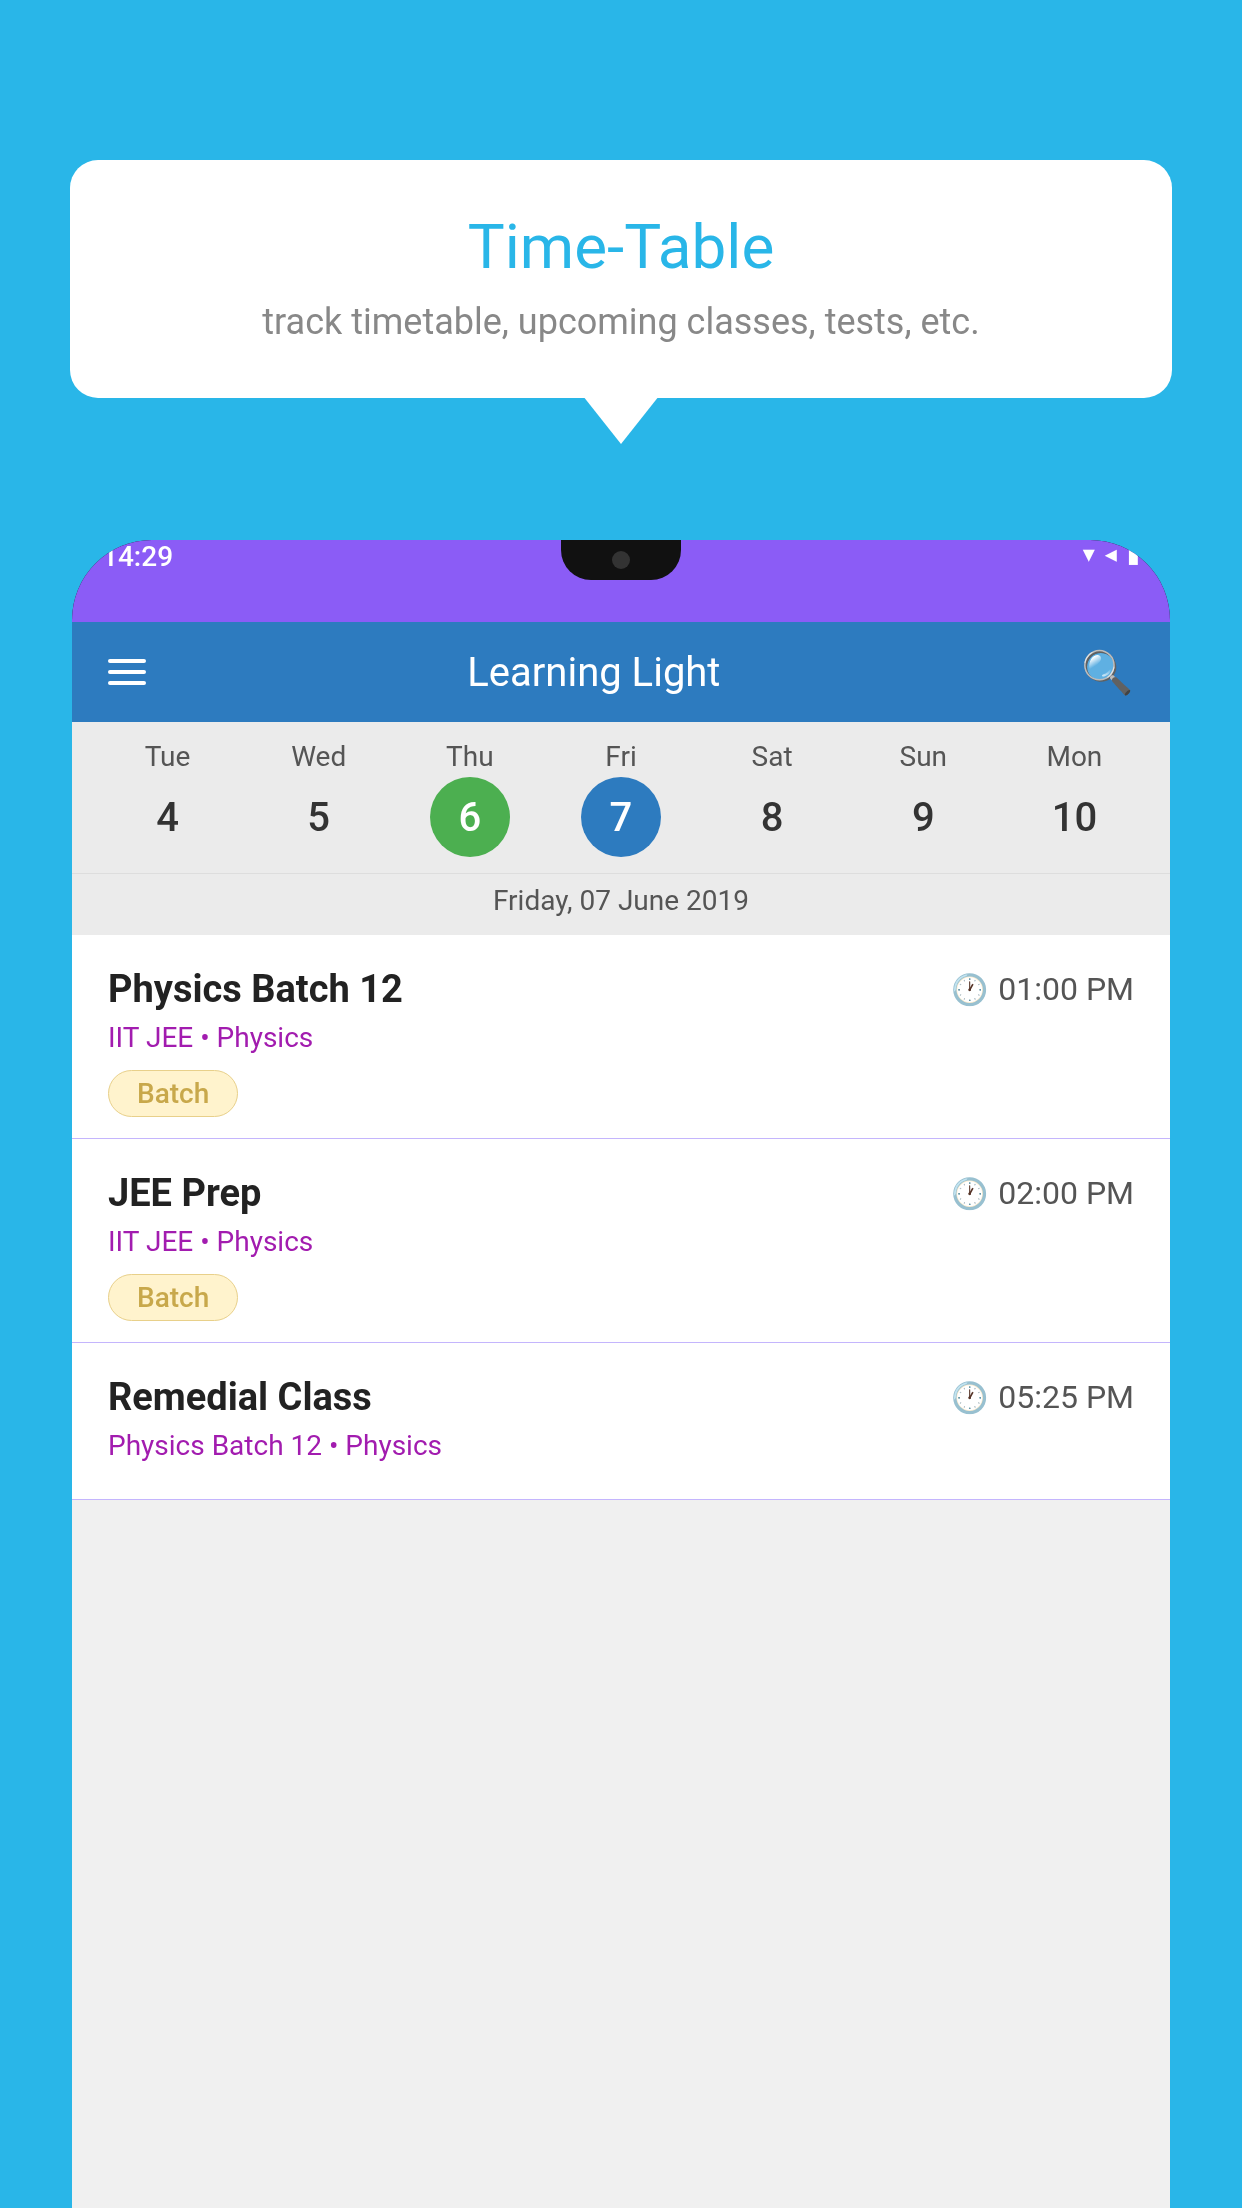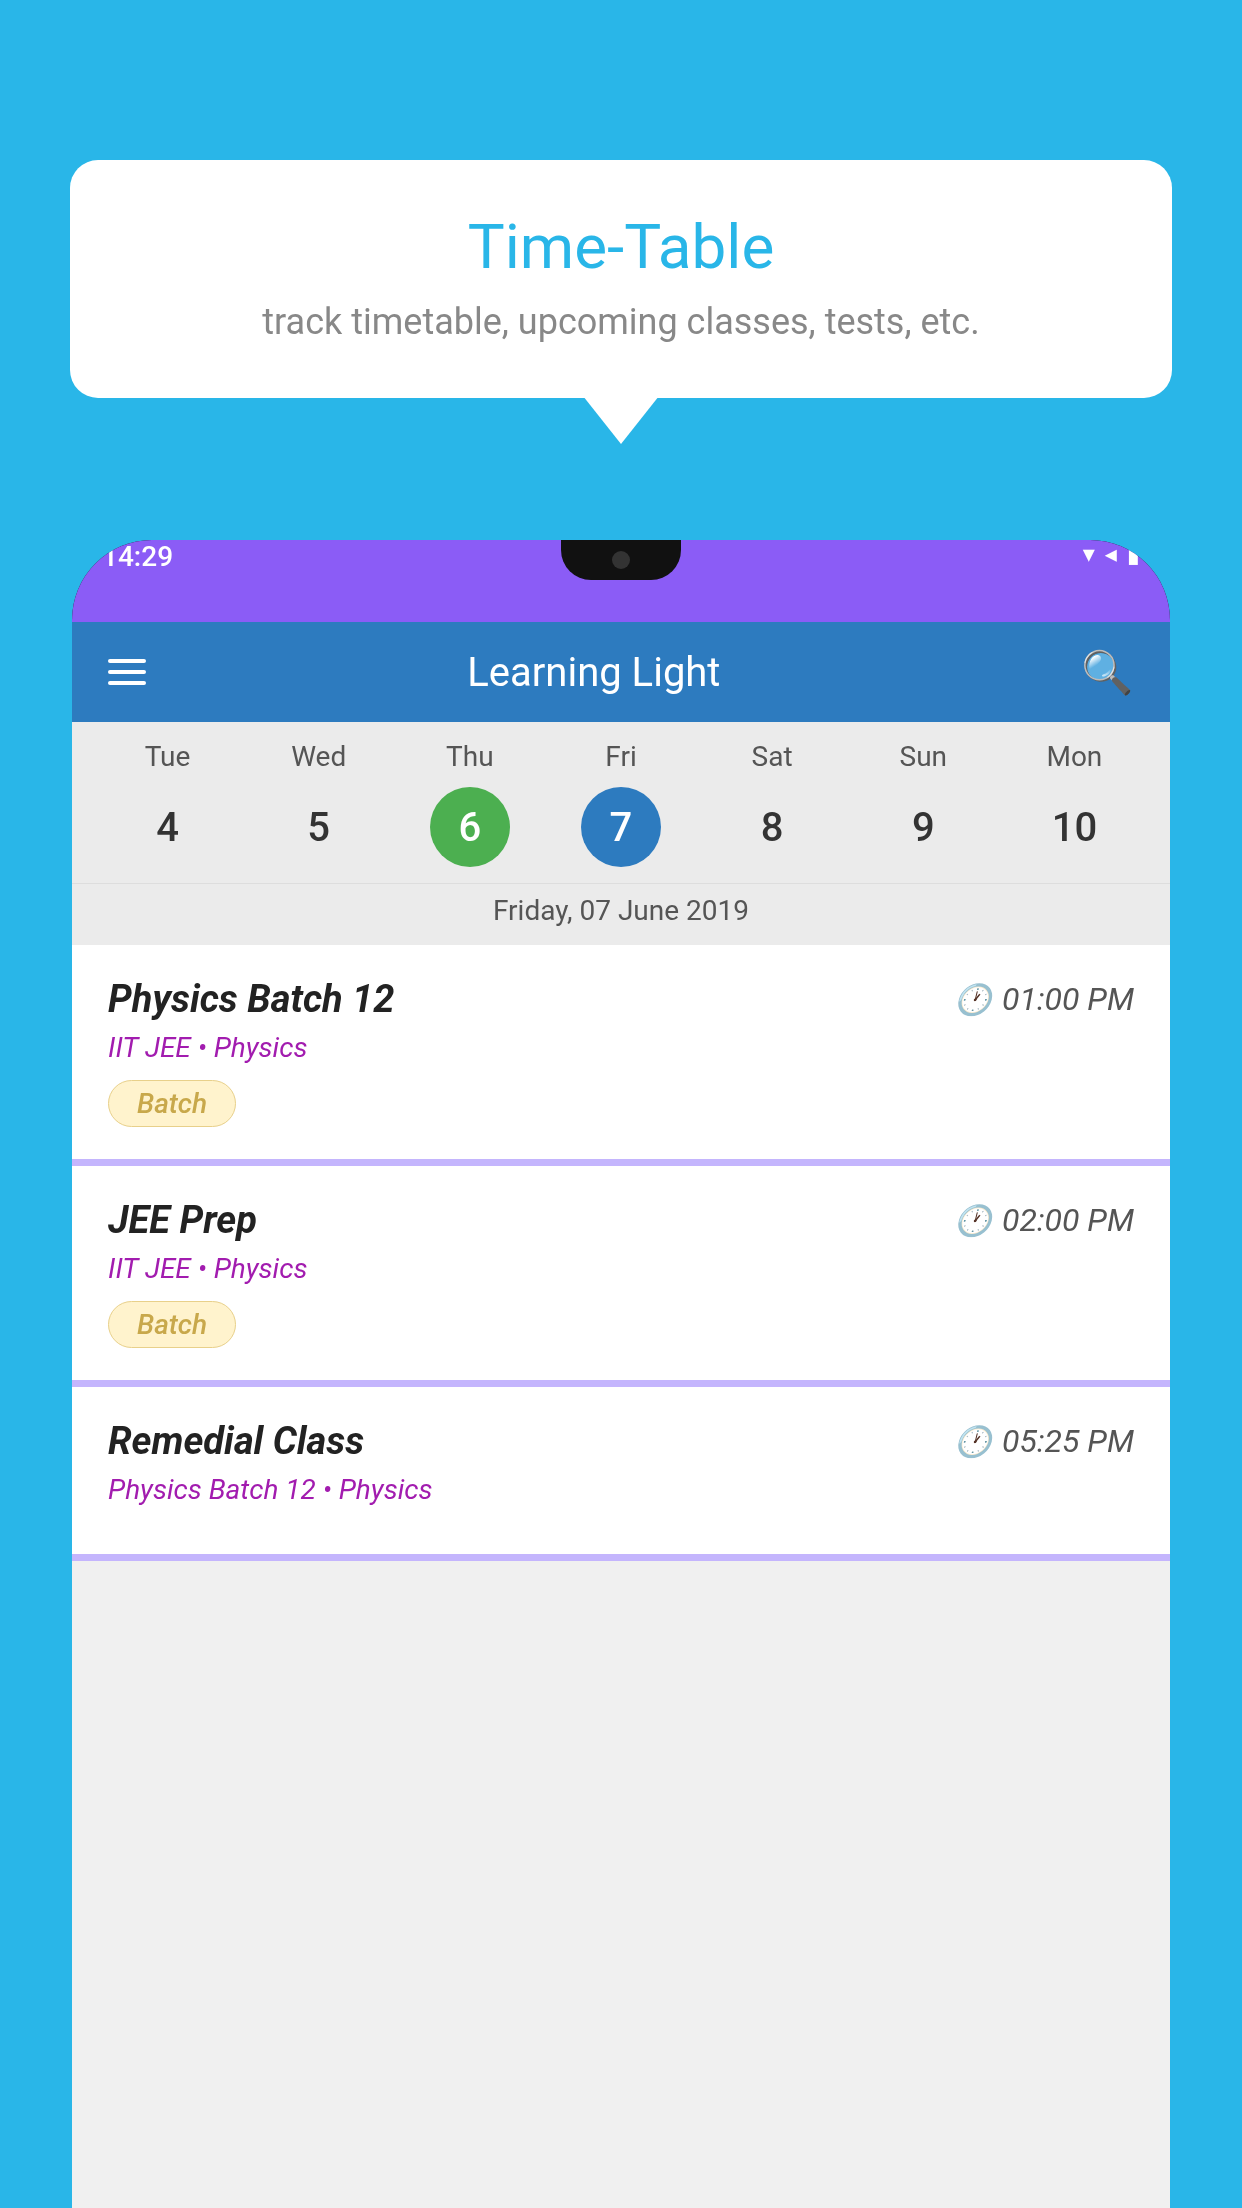--- a/index.html
+++ b/index.html
@@ -154,21 +154,21 @@
 
     
     .calendar-strip {
       background: #ebebeb;
       padding: 18px 0 0 0;
     }
     .day-headers {
       display: flex;
       justify-content: space-around;
       padding: 0 20px;
-      margin-bottom: 14px;
+      margin-bottom: 4px;
     }
     .day-header {
       font-size: 28px;
       color: #555;
       width: 80px;
       text-align: center;
     }
     .day-numbers {
       display: flex;
       justify-content: space-around;
@@ -201,23 +201,22 @@
       padding: 10px 0 18px;
       border-top: 1px solid #ddd;
     }
 
     
     .class-list {
       background: white;
     }
     .class-item {
       background: white;
-      padding: 32px 36px 32px;
-      border-bottom: 7px solid #c4b5fd;
-      font-style: italic;
+      padding: 32px 36px 21px;
+      border-bottom: 1px solid #c4b5fd;
     }
     .class-header {
       display: flex;
       justify-content: space-between;
       align-items: center;
       margin-bottom: 10px;
     }
     .class-name {
       font-size: 38px;
       font-weight: 700;

